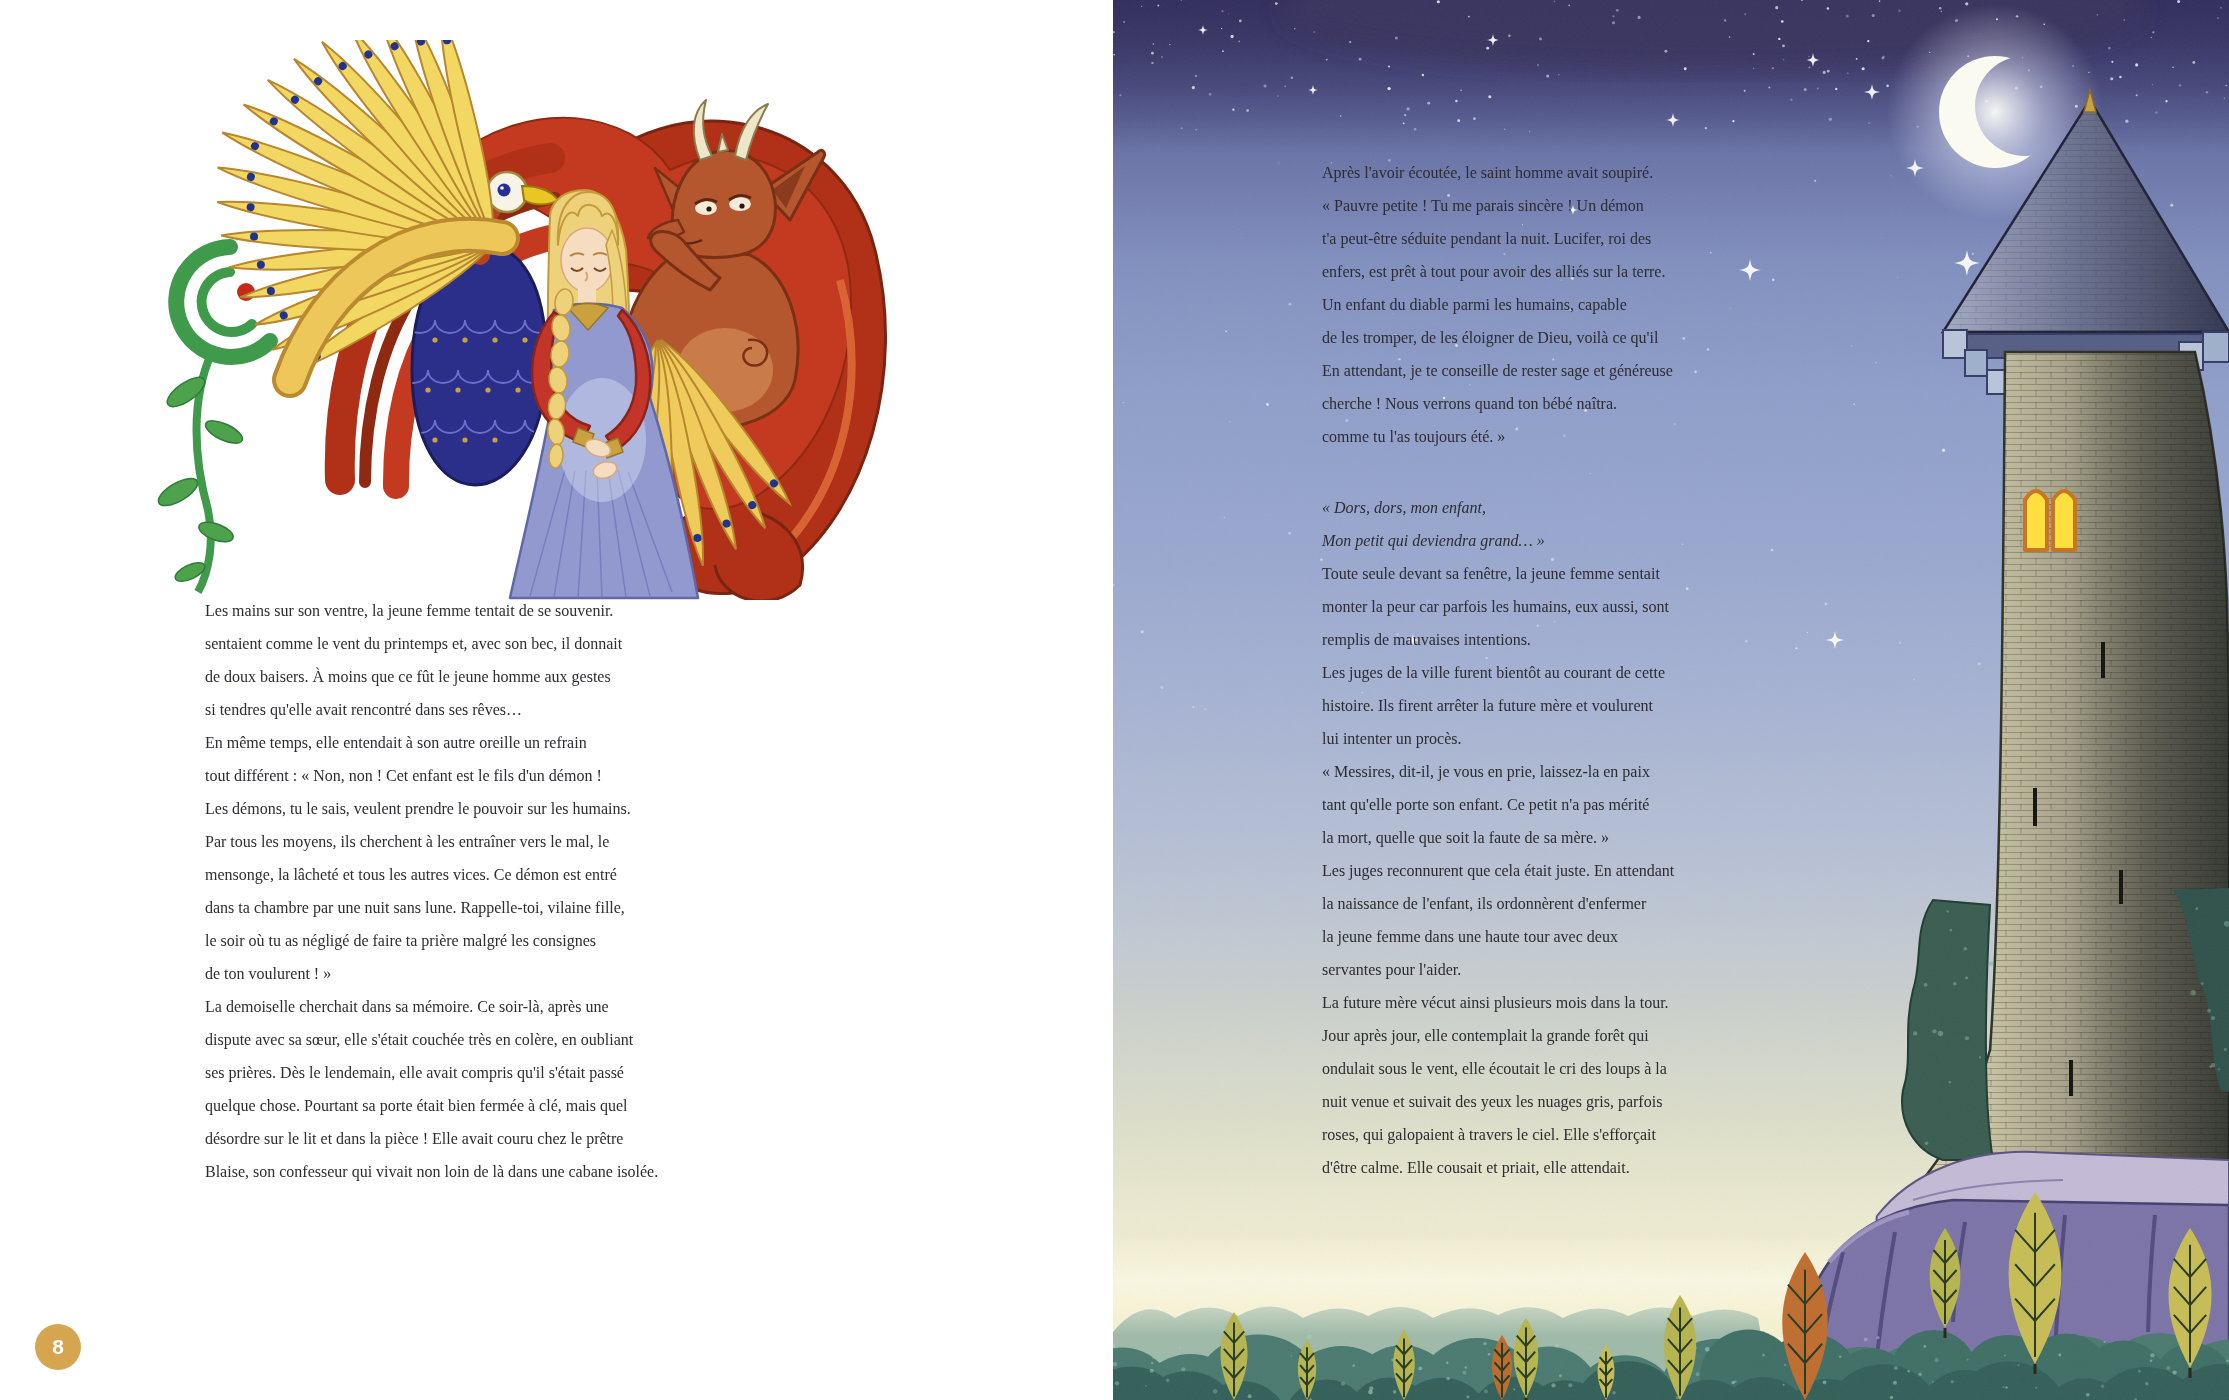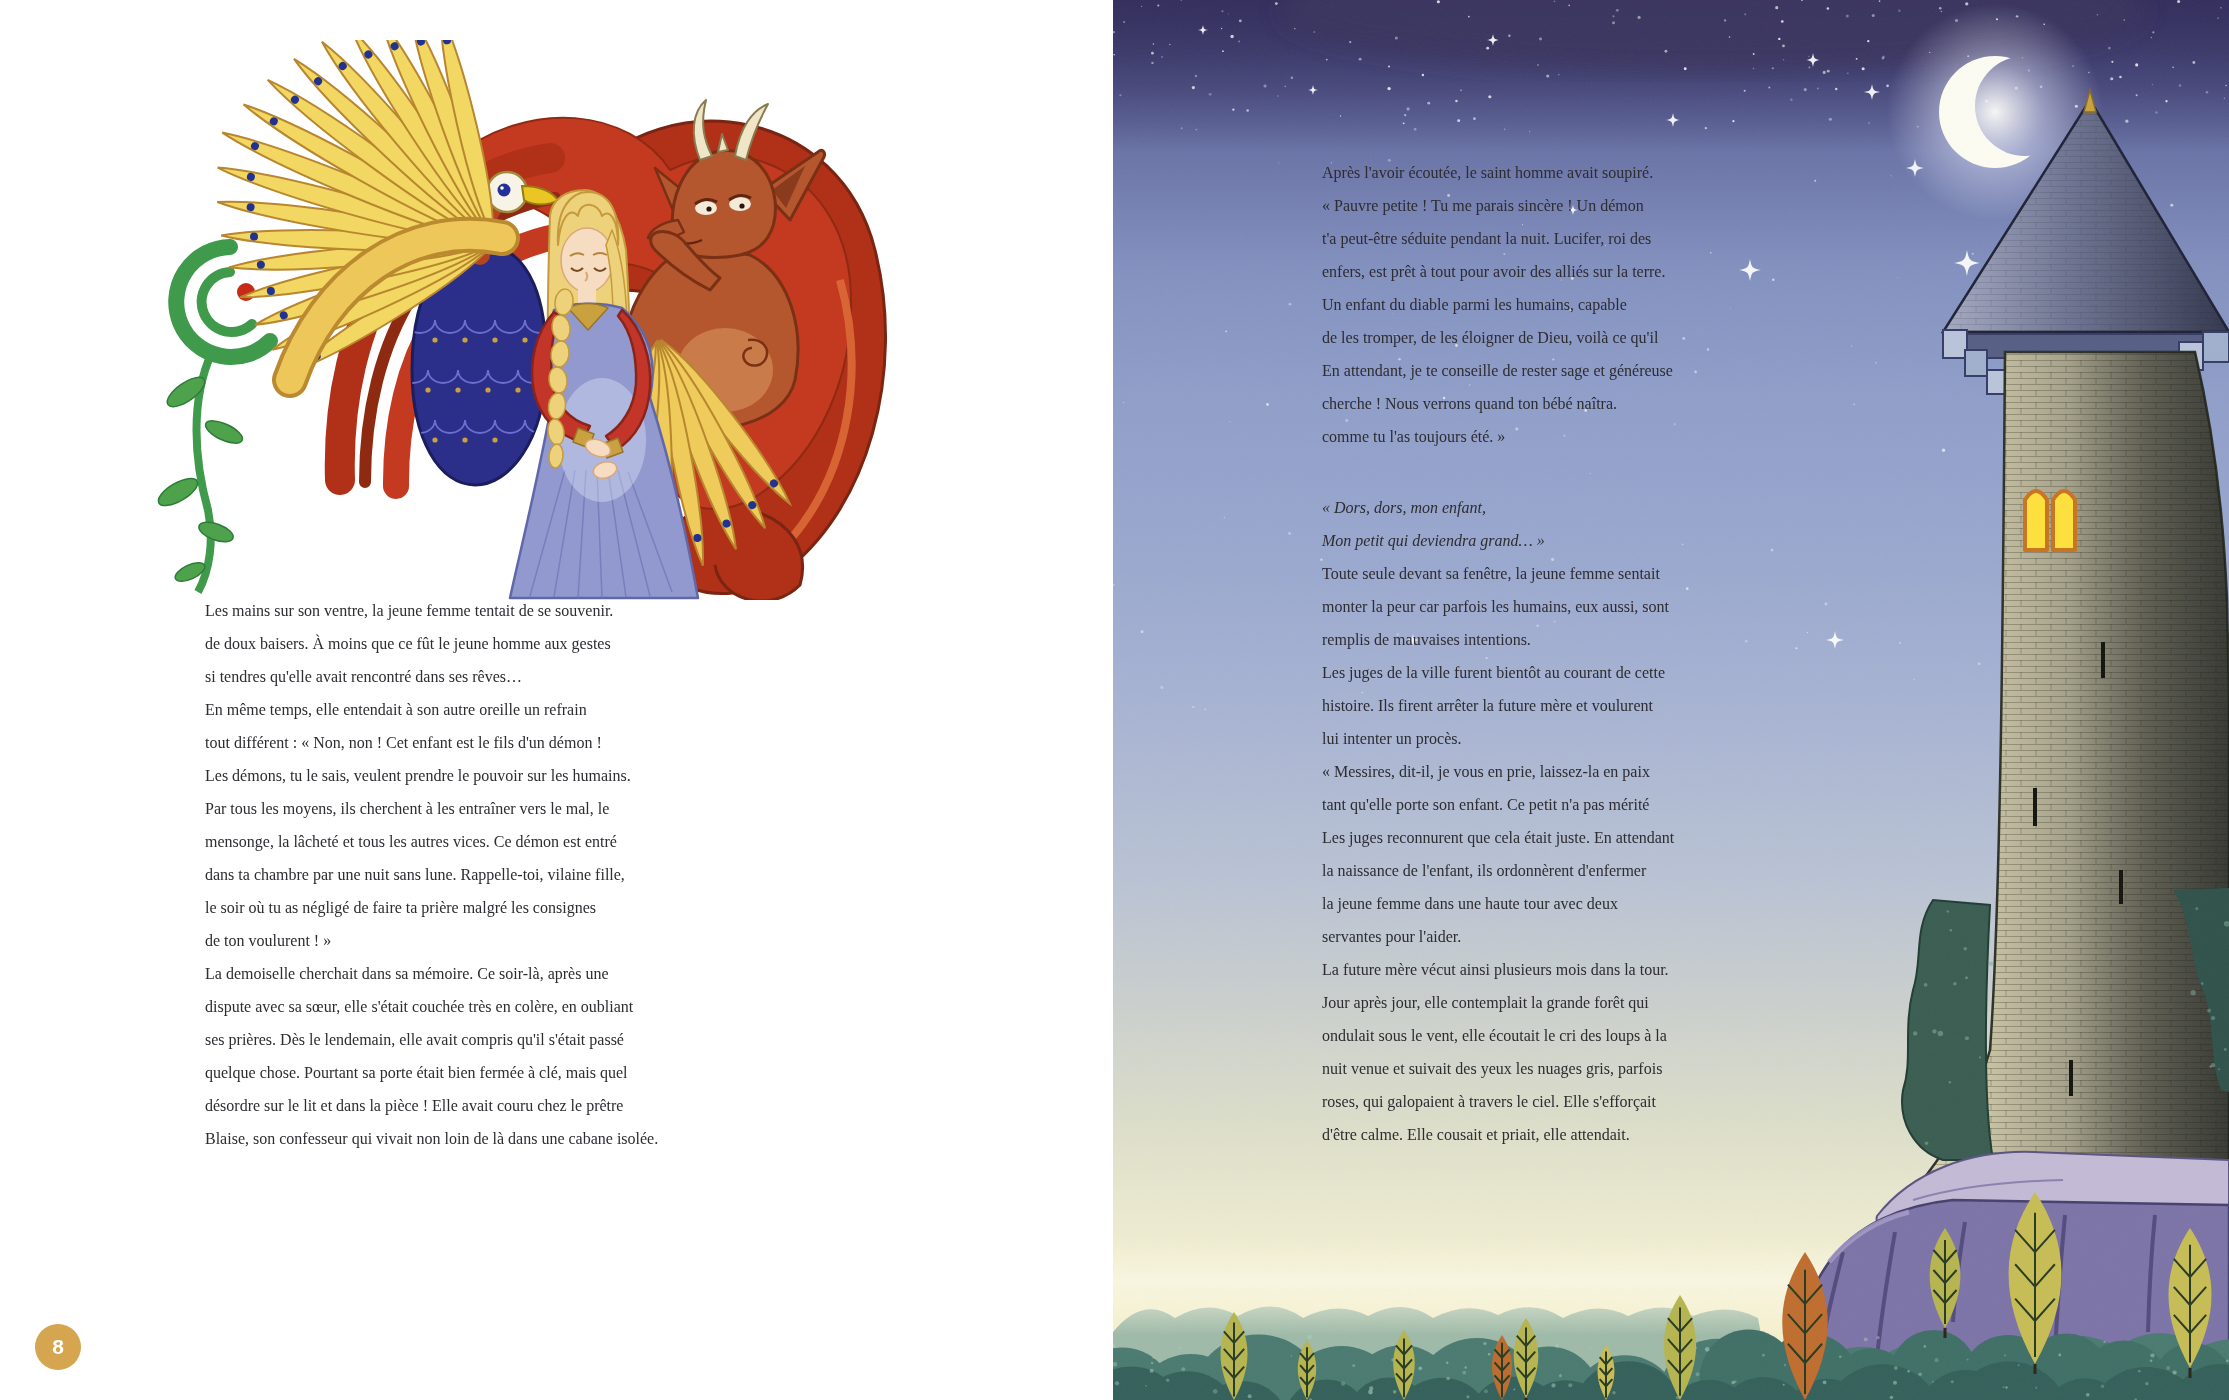--- a/index.html
+++ b/index.html
@@ -250,20 +250,21 @@
           <ellipse cx="408" cy="340" rx="9" ry="13" transform="rotate(-8 408 340)"></ellipse>
           <ellipse cx="407" cy="366" rx="8.5" ry="13" transform="rotate(8 407 366)"></ellipse>
           <ellipse cx="406" cy="392" rx="8" ry="13" transform="rotate(-8 406 392)"></ellipse>
           <ellipse cx="406" cy="416" rx="7" ry="12" transform="rotate(6 406 416)"></ellipse>
         </g>
       </g>
     </svg>
 
     <div id="left-text" class="textblock">
         <div class="tline">Les mains sur son ventre, la jeune femme tentait de se souvenir.</div>
+        <div class="tline">sentaient comme le vent du printemps et, avec son bec, il donnait</div>
         <div class="tline">de doux baisers. À moins que ce fût le jeune homme aux gestes</div>
         <div class="tline">si tendres qu'elle avait rencontré dans ses rêves…</div>
         <div class="tline">En même temps, elle entendait à son autre oreille un refrain</div>
         <div class="tline">tout différent : « Non, non ! Cet enfant est le fils d'un démon !</div>
         <div class="tline">Les démons, tu le sais, veulent prendre le pouvoir sur les humains.</div>
         <div class="tline">Par tous les moyens, ils cherchent à les entraîner vers le mal, le</div>
         <div class="tline">mensonge, la lâcheté et tous les autres vices. Ce démon est entré</div>
         <div class="tline">dans ta chambre par une nuit sans lune. Rappelle-toi, vilaine fille,</div>
         <div class="tline">le soir où tu as négligé de faire ta prière malgré les consignes</div>
         <div class="tline">de ton voulurent ! »</div>
@@ -910,20 +911,21 @@
         </div>
       <div>
           <div class="tline">Toute seule devant sa fenêtre, la jeune femme sentait</div>
           <div class="tline">monter la peur car parfois les humains, eux aussi, sont</div>
           <div class="tline">remplis de mauvaises intentions.</div>
           <div class="tline">Les juges de la ville furent bientôt au courant de cette</div>
           <div class="tline">histoire. Ils firent arrêter la future mère et voulurent</div>
           <div class="tline">lui intenter un procès.</div>
           <div class="tline">« Messires, dit-il, je vous en prie, laissez-la en paix</div>
           <div class="tline">tant qu'elle porte son enfant. Ce petit n'a pas mérité</div>
+          <div class="tline">la mort, quelle que soit la faute de sa mère. »</div>
           <div class="tline">Les juges reconnurent que cela était juste. En attendant</div>
           <div class="tline">la naissance de l'enfant, ils ordonnèrent d'enfermer</div>
           <div class="tline">la jeune femme dans une haute tour avec deux</div>
           <div class="tline">servantes pour l'aider.</div>
           <div class="tline">La future mère vécut ainsi plusieurs mois dans la tour.</div>
           <div class="tline">Jour après jour, elle contemplait la grande forêt qui</div>
           <div class="tline">ondulait sous le vent, elle écoutait le cri des loups à la</div>
           <div class="tline">nuit venue et suivait des yeux les nuages gris, parfois</div>
           <div class="tline">roses, qui galopaient à travers le ciel. Elle s'efforçait</div>
           <div class="tline">d'être calme. Elle cousait et priait, elle attendait.</div>

